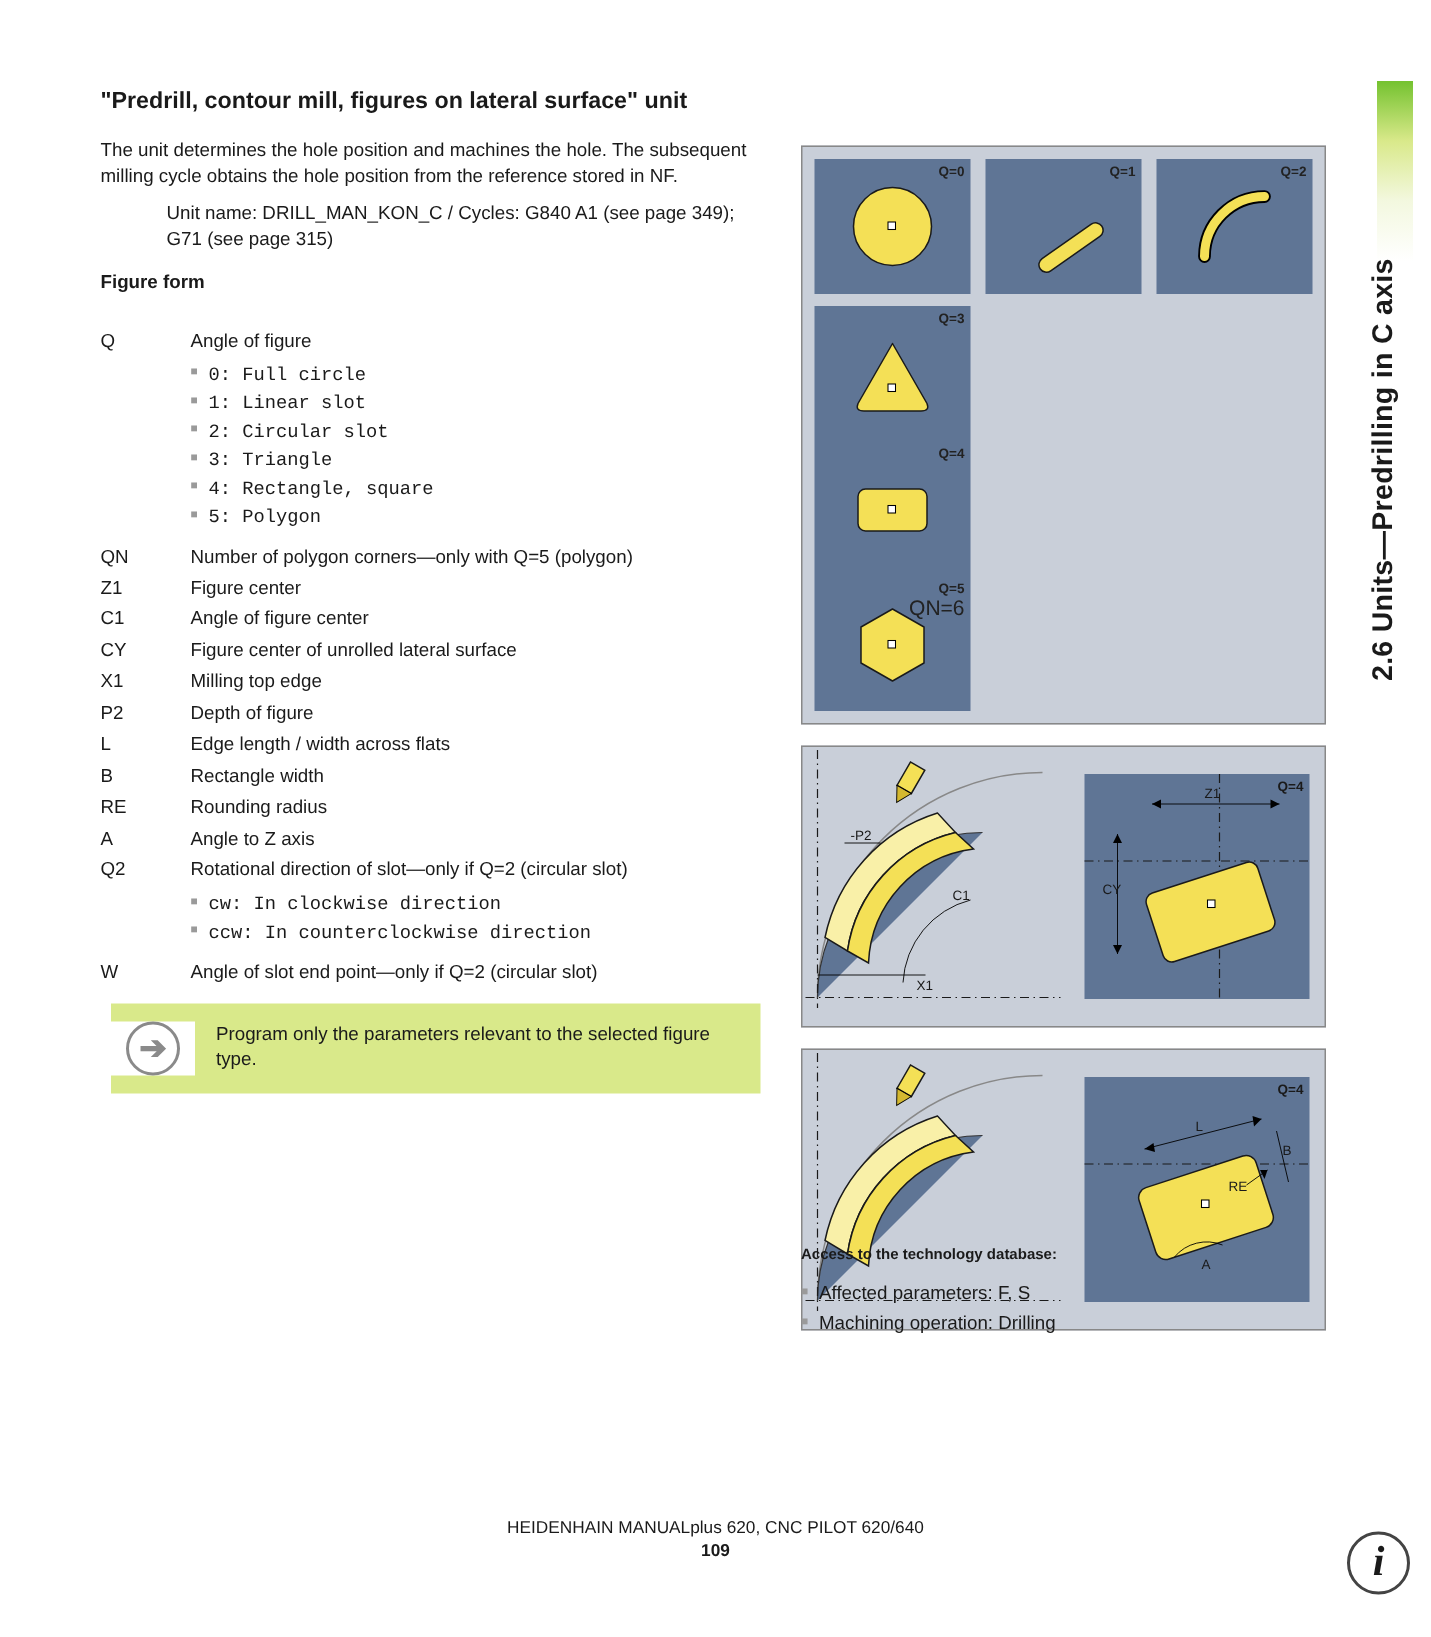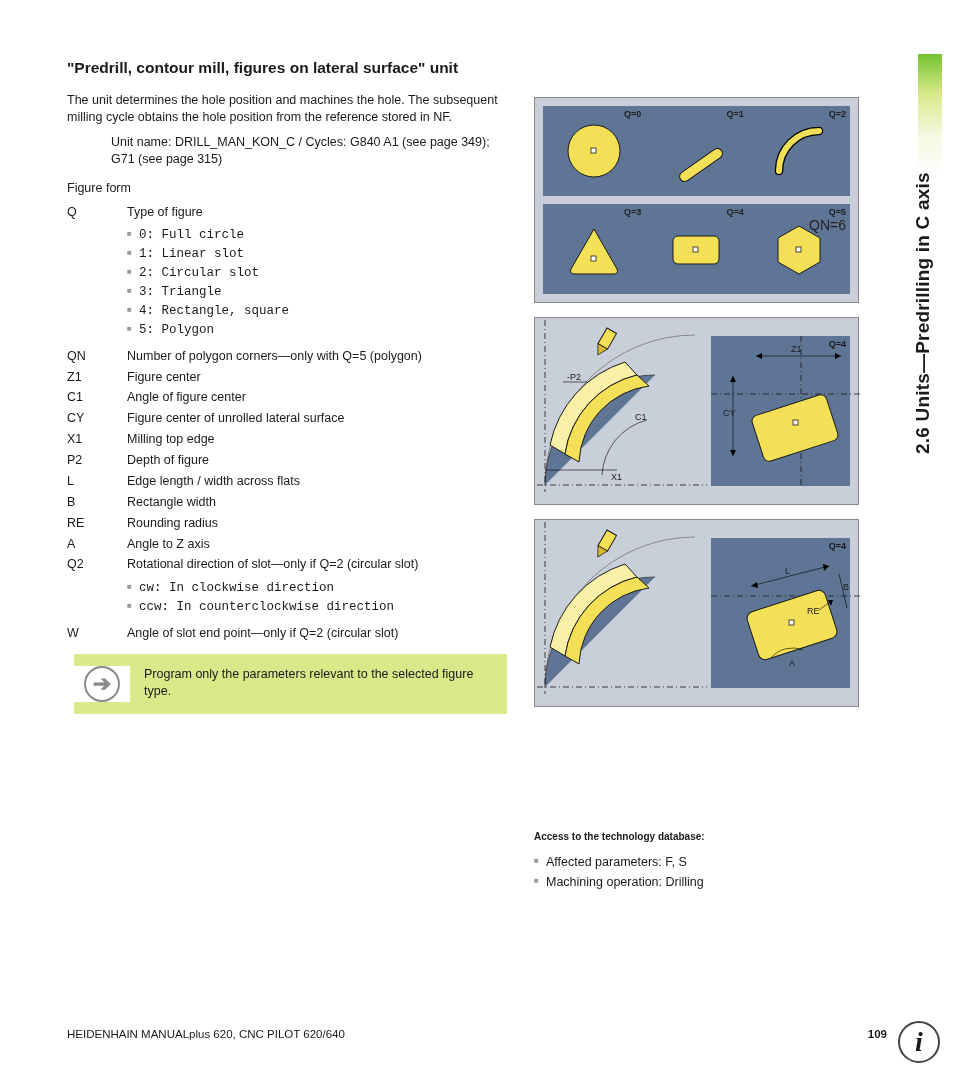--- a/index.html
+++ b/index.html
@@ -5,50 +5,50 @@
   * { box-sizing: border-box; margin:0; padding:0; }
   html,body { width:954px; height:1091px; font-family: Arial, Helvetica, sans-serif; font-size:12.5px; color:#1a1a1a; background:#fff; line-height:1.35; }
   .page { position:relative; width:954px; height:1091px; }
   .side-tab { position:absolute; right:12px; top:54px; width:34px; height:400px; }
   .side-tab .gradient { position:absolute; right:0; top:0; width:24px; height:120px; background:linear-gradient(to bottom,#74c22f,#d9e98a,#f3f8df,#ffffff); }
   .side-tab .vtext { position:absolute; right:0; top:0; width:32px; height:400px; transform:rotate(180deg); writing-mode:vertical-rl; font-weight:bold; font-size:19px; letter-spacing:0.2px; text-align:left; }
   .content { position:absolute; left:67px; top:58px; width:440px; }
   h2.title { font-size:15.5px; font-weight:bold; margin-bottom:14px; line-height:1.3; }
   p.intro { margin-bottom:8px; }
   p.unitname { margin-bottom:12px;margin-left:44px; }
-  .subhead { font-weight:normal; margin-bottom:5px; }
+  .subhead { font-weight:bold; margin-bottom:20px; }
   table.params { border-collapse:collapse; width:100%; }
   table.params td { vertical-align:top; padding:2px 4px 2px 0; }
   table.params td.code { width:60px; }
   ul.sub { list-style:none; margin:2px 0 4px 0; }
   ul.sub li { padding:1px 0 1px 12px; position:relative;font-family:Liberation Mono, monospace; }
   ul.sub li::before { content:"■"; position:absolute; left:0; top:3px; font-size:8px; color:#9a9a9a; }
   .note { display:flex; align-items:flex-start; background:#d9e98a; padding:12px 10px 12px 0; margin-top:10px; width:433px; margin-left:7px;}
   .note .icon-wrap { width:56px; flex:0 0 56px; background:#fff; display:flex; align-items:center; justify-content:center; align-self:stretch; }
   .note .icon { width:36px; height:36px; border:2px solid #8a8a8a; border-radius:50%; display:flex; align-items:center; justify-content:center; }
   .note .arrow { font-size:22px; color:#8a8a8a; font-weight:bold; }
   .note .txt { padding:0 10px 0 14px; }
-  .figures { position:absolute; left:534px; top:97px; width:325px; }
+  .figures { position:absolute; left:534px; top:97px; width:350px; }
   .fig-box { background:#c9cfd9; border:1px solid #888; margin-bottom:14px; padding:8px; }
   .fig-row { display:flex; justify-content:space-between; margin-bottom:8px; }
-  .fig-row:last-child { margin-bottom:0; }
+  .fig-row:last-child { margin-bottom:0;flex-direction:column; }
   .cell { background:#5f7595; width:104px; height:90px; position:relative; display:flex; align-items:center; justify-content:center; }
   .cell .lbl { position:absolute; top:2px; right:4px; font-size:9px; font-weight:bold; color:#222; }
   .cell .lbl2 { position:absolute; top:12px; right:4px; font-size:14px; color:#222; }
   svg { overflow:visible; }
   .fig-wide { display:flex; gap:10px; }
   .fig-left { width:170px; height:170px; position:relative; }
   .fig-right { background:#5f7595; width:150px; height:150px; position:relative; margin-top:10px; }
   .fig-right .lbl { position:absolute; top:2px; right:4px; font-size:9px; font-weight:bold; }
   .tech { position:absolute; left:534px; top:830px; width:340px; }
   .tech-head { font-weight:bold; margin-bottom:8px; font-size:10px; }
   ul.tech-list { list-style:none; }
   ul.tech-list li { padding:2px 0 2px 12px; position:relative; }
   ul.tech-list li::before { content:"■"; position:absolute; left:0; top:4px; font-size:8px; color:#9a9a9a; }
-  .footer { position:absolute; left:67px; bottom:48px; width:820px; display:flex; justify-content:space-between; align-items:center; font-size:11.5px; }
+  .footer { position:absolute; left:67px; bottom:48px; width:820px; display:flex; justify-content:space-between; align-items:center; font-size:11.5px;flex-direction:column; }
   .footer .pn { font-weight:bold; }
   .info-icon { position:absolute; right:14px; bottom:28px; width:42px; height:42px; border:2px solid #444; border-radius:50%; display:flex; align-items:center; justify-content:center; font-family:serif; font-size:28px; font-weight:bold; font-style:italic; }
   .dash { stroke:#1a1a1a; stroke-width:0.8; stroke-dasharray:6 3 1 3; fill:none; }
   .ylw { fill:#f4e056; stroke:#1a1a1a; stroke-width:1; }
   .ylw-lt { fill:#f9f0a8; stroke:#1a1a1a; stroke-width:1; }
   .dim { font-size:9px; fill:#1a1a1a; font-family:Arial; }
 </style>
 </head>
 <body>
 
@@ -61,21 +61,21 @@
 
   <div class="content">
     <h2 class="title">"Predrill, contour mill, figures on lateral surface" unit</h2>
     <p class="intro">The unit determines the hole position and machines the hole. The subsequent milling cycle obtains the hole position from the reference stored in NF.</p>
     <p class="unitname">Unit name: DRILL_MAN_KON_C / Cycles: G840 A1 (see page 349); G71 (see page 315)</p>
     <div class="subhead">Figure form</div>
     <table class="params">
         <tbody id="param-body">
           <tr>
             <td class="code">Q</td>
-            <td>Type of figure</td>
+            <td>Angle of figure</td>
           </tr>
           <tr>
             <td></td>
             <td>
               <ul class="sub">
                 <li>0: Full circle</li>
                 <li>1: Linear slot</li>
                 <li>2: Circular slot</li>
                 <li>3: Triangle</li>
                 <li>4: Rectangle, square</li>

